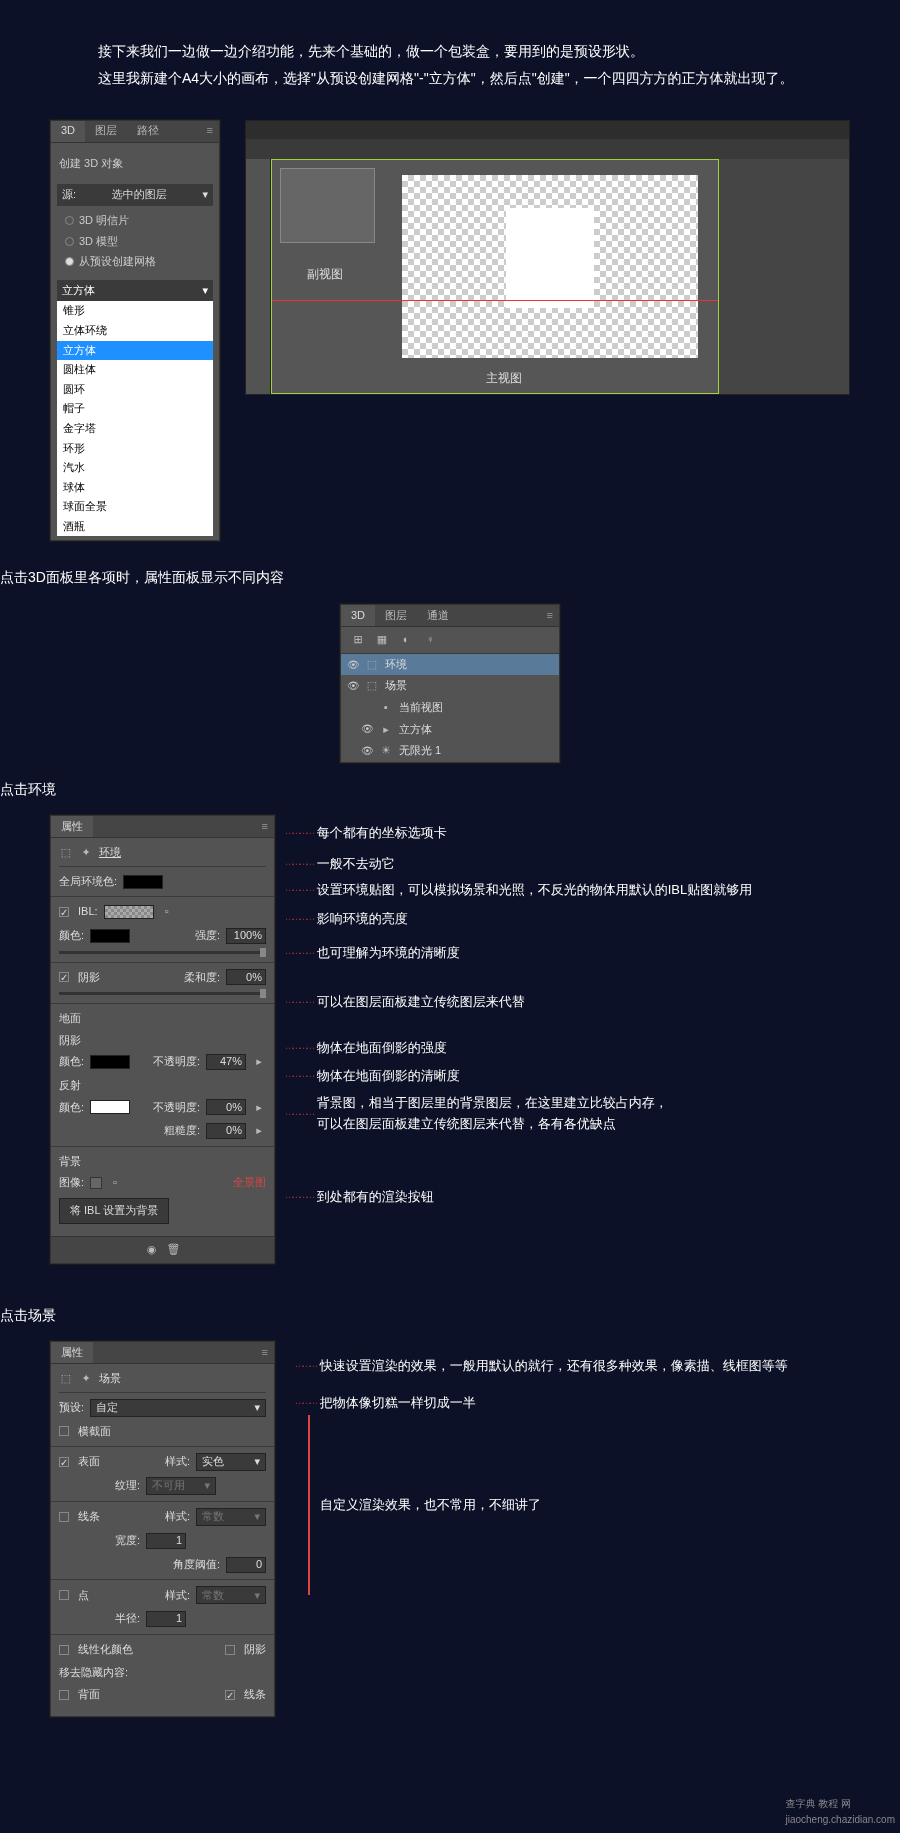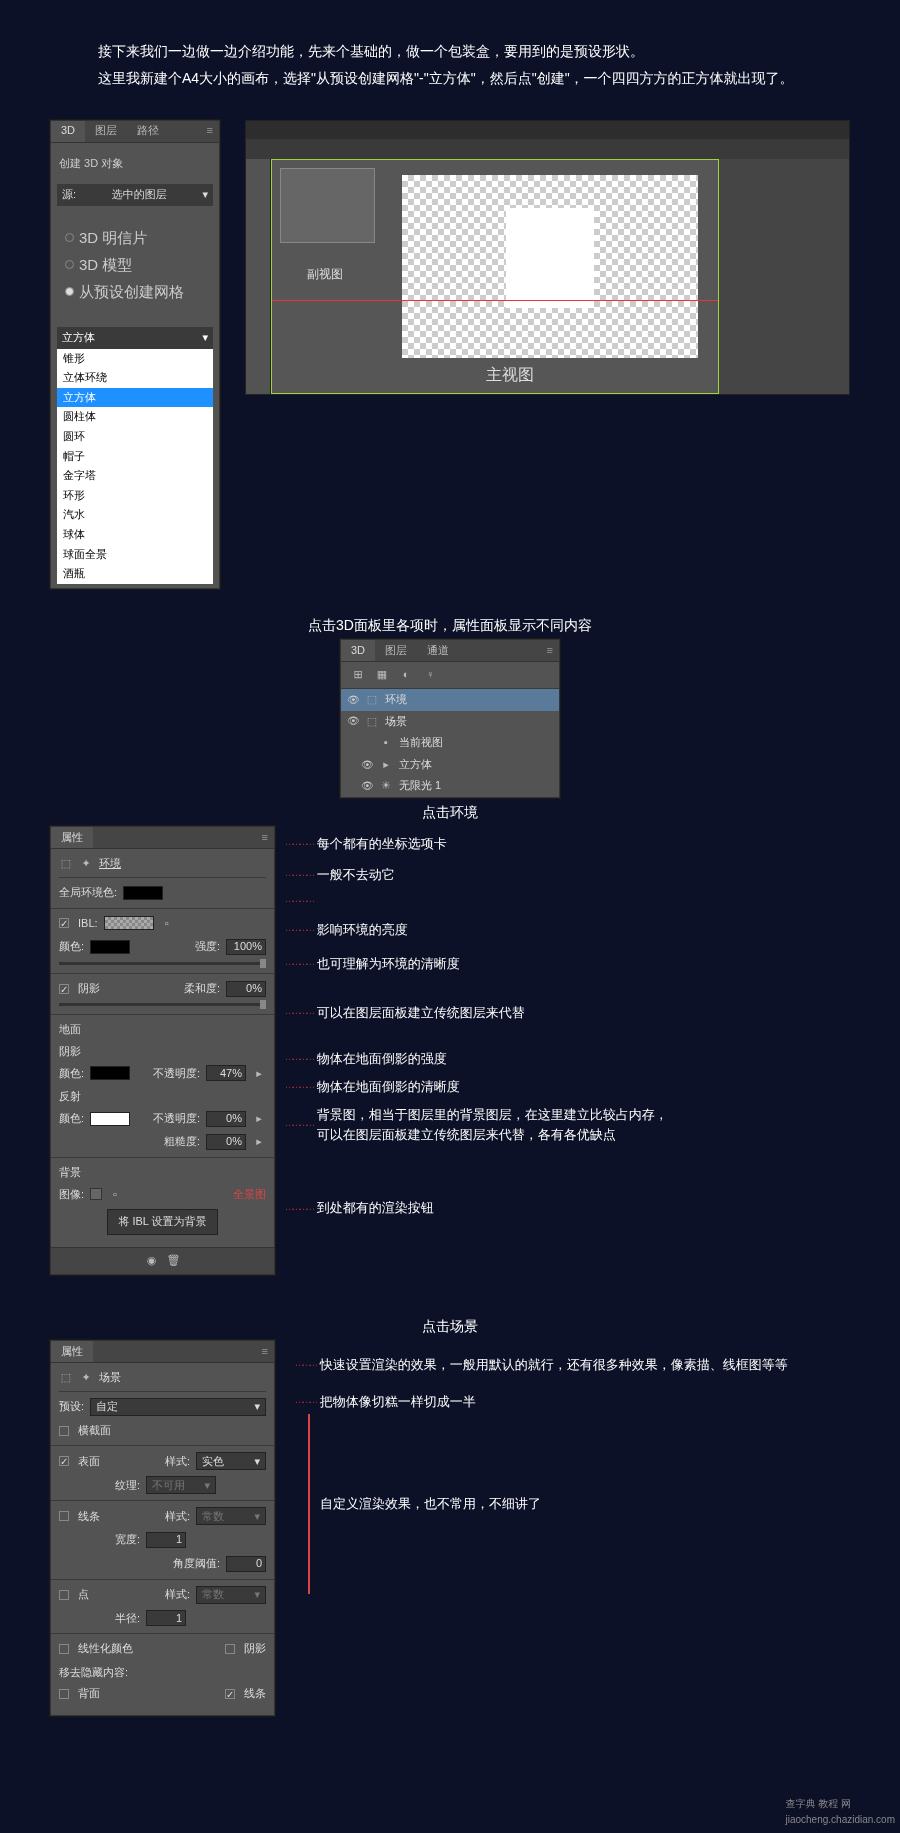--- a/index.html
+++ b/index.html
@@ -9,43 +9,43 @@
 .para{text-indent:2em;font-size:14px;margin-bottom:5px}
 .row{display:flex;gap:25px;margin:25px 0;padding:0 50px}
 .panel{background:#535353;border:1px solid #333;box-shadow:0 0 0 1px #1a1a1a}
 .panel-hdr{background:#454545;display:flex;align-items:center;height:22px;font-size:11px;border-bottom:1px solid #333}
 .tab{padding:4px 10px;height:100%;display:flex;align-items:center;color:#bbb}
 .tab.sel{background:#535353;color:#ddd}
 .menu-btn{margin-left:auto;color:#999;padding:0 6px;font-size:11px}
 .p3d-top{width:170px}
 .sub-lbl{font-size:11px;color:#ccc;padding:12px 8px}
 .sel-row{background:#3a3a3a;margin:0 6px;padding:2px 5px;font-size:11px;color:#ddd;display:flex;align-items:center;justify-content:space-between}
-.radio-grp{padding:20px 14px;font-size:15px;color:#ccc}
+.radio-grp{padding:6px 14px;font-size:11px;color:#ccc}
 .radio-item{display:flex;align-items:center;gap:5px;margin-bottom:3px}
 .radio{width:9px;height:9px;border:1px solid #888;border-radius:50%;display:inline-block}
 .radio.on{background:#ddd}
 .dropdown-box{margin:0 6px 4px}
 .dd-sel{background:#3a3a3a;padding:2px 5px;font-size:11px;display:flex;justify-content:space-between}
 .dd-list{background:#fff;color:#000;font-size:11px}
 .dd-item{padding:1px 6px}
 .dd-item.hl{background:#1e90ff;color:#fff}
 .ps-shot{flex:1;background:#4a4a4a;border:1px solid #222;position:relative;height:275px}
 .ps-menubar{background:#2d2d2d;height:18px}
 .ps-opt{background:#3a3a3a;height:20px}
 .ps-body{position:absolute;top:38px;bottom:0;left:0;right:0;display:flex}
 .ps-tools{width:25px;background:#535353;border-right:1px solid #222}
 .ps-canvas{flex:1;background:linear-gradient(#565656,#565656);position:relative;border:1px solid #9dd53a}
 .ps-right{width:130px;background:#454545}
 .thumb{position:absolute;top:8px;left:8px;width:95px;height:75px;background:#666;border:1px solid #888}
 .thumb-lbl{position:absolute;top:105px;left:35px;font-size:12px;color:#ddd}
 .main-cv{position:absolute;left:130px;top:15px;right:20px;bottom:35px;background:repeating-conic-gradient(#ccc 0 25%,#fff 0 50%) 0 0/12px 12px}
 .cube-face{position:absolute;left:35%;top:18%;width:30%;height:55%;background:#fff}
 .red-line{position:absolute;left:0;right:0;top:140px;height:1px;background:#e33}
-.mv-lbl{position:absolute;bottom:5px;left:48%;font-size:16px;color:#ddd}
-.caption{text-align:center;font-size:14px;margin:3px 0}
+.mv-lbl{position:absolute;bottom:5px;left:48%;font-size:12px;color:#ddd}
+.caption{font-size:14px;margin:15px 0}
 .p3d-list{width:220px;margin:0 auto}
 .icon-row{display:flex;gap:10px;padding:6px 10px;border-bottom:1px solid #3a3a3a}
 .ico{width:14px;height:14px;display:inline-flex;align-items:center;justify-content:center;color:#bbb;font-size:11px}
 .tree{font-size:11px}
 .tree-row{display:flex;align-items:center;padding:2px 6px;gap:6px;color:#ddd}
 .tree-row.sel{background:#5a7a9a}
 .eye{color:#ccc;font-size:10px;width:12px}
 .props{width:225px;position:relative}
 .props-body{padding:6px 8px;font-size:11px;color:#ddd}
 .prop-row{display:flex;align-items:center;margin-bottom:6px;gap:6px}
@@ -264,33 +264,33 @@
         </div>
       <div class="sep"></div>
       <div class="grp-lbl">背景</div>
       <div class="prop-row">
           <span class="lbl">图像:</span>
           <span class="tiny-ico"></span>
           <span class="ico">▫</span>
           <span style="flex:1"></span>
           <span class="red-txt">全景图</span>
         </div>
-      <div class="prop-row" style="justify-content:center">
+      <div class="prop-row" style="justify-content:flex-start">
           <span class="btn">将 IBL 设置为背景</span>
         </div>
     </div>
     <div class="footer-render">
       <span class="ico">◉</span>
       <span class="ico">🗑</span>
     </div>
   </div>
   <div class="anno-col" style="flex:1;padding-left:10px">
     <div style="height:36px" class="anno-row"><span class="red-dots">⋯⋯⋯⋯</span>&nbsp;<span class="anno">每个都有的坐标选项卡</span></div>
     <div style="height:26px" class="anno-row"><span class="red-dots">⋯⋯⋯⋯</span>&nbsp;<span class="anno">一般不去动它</span></div>
-    <div style="height:26px" class="anno-row"><span class="red-dots">⋯⋯⋯⋯</span>&nbsp;</div>
+    <div style="height:26px" class="anno-row"><span class="red-dots">⋯⋯⋯⋯</span>&nbsp;<span class="anno">设置环境贴图，可以模拟场景和光照，不反光的物体用默认的IBL贴图就够用</span></div>
     <div style="height:32px" class="anno-row"><span class="red-dots">⋯⋯⋯⋯</span>&nbsp;<span class="anno">影响环境的亮度</span></div>
     <div style="height:36px" class="anno-row"><span class="red-dots">⋯⋯⋯⋯</span>&nbsp;<span class="anno">也可理解为环境的清晰度</span></div>
     <div style="height:62px" class="anno-row"><span class="red-dots">⋯⋯⋯⋯</span>&nbsp;<span class="anno">可以在图层面板建立传统图层来代替</span></div>
     <div style="height:30px" class="anno-row"><span class="red-dots">⋯⋯⋯⋯</span>&nbsp;<span class="anno">物体在地面倒影的强度</span></div>
     <div style="height:26px" class="anno-row"><span class="red-dots">⋯⋯⋯⋯</span>&nbsp;<span class="anno">物体在地面倒影的清晰度</span></div>
     <div style="height:50px" class="anno-row"><span class="red-dots">⋯⋯⋯⋯</span>&nbsp;<span class="anno"><span>背景图，相当于图层里的背景图层，在这里建立比较占内存，</span><br><span>可以在图层面板建立传统图层来代替，各有各优缺点</span></span></div>
     <div style="height:48px"></div>
     <div class="anno-row"><span class="red-dots">⋯⋯⋯⋯</span>&nbsp;<span class="anno">到处都有的渲染按钮</span></div>
   </div>
 </div>

